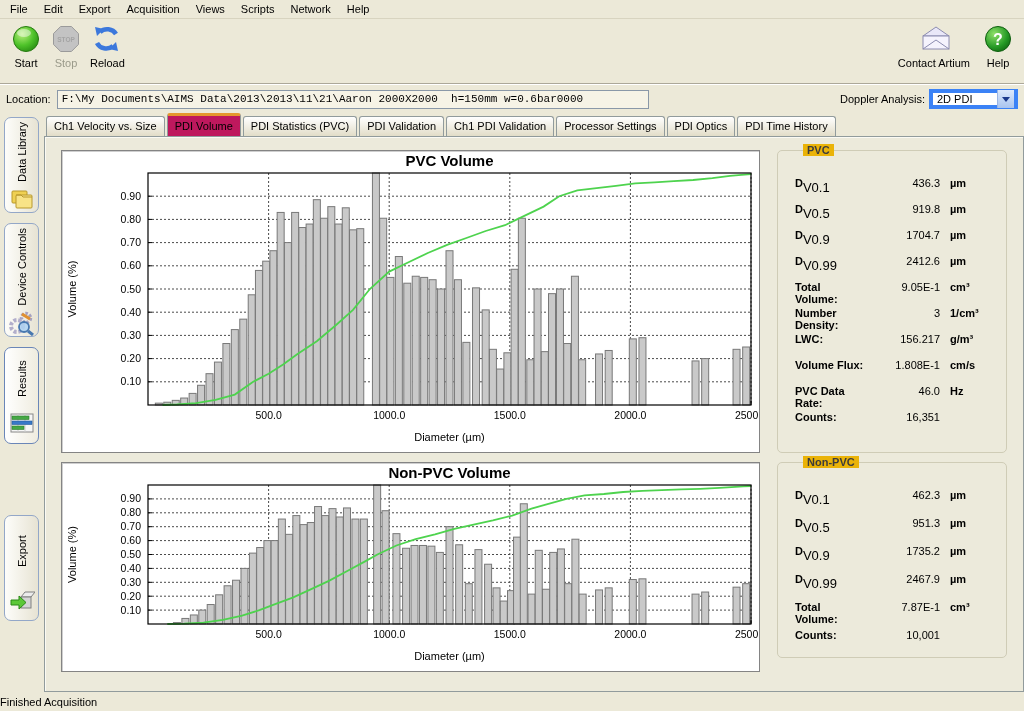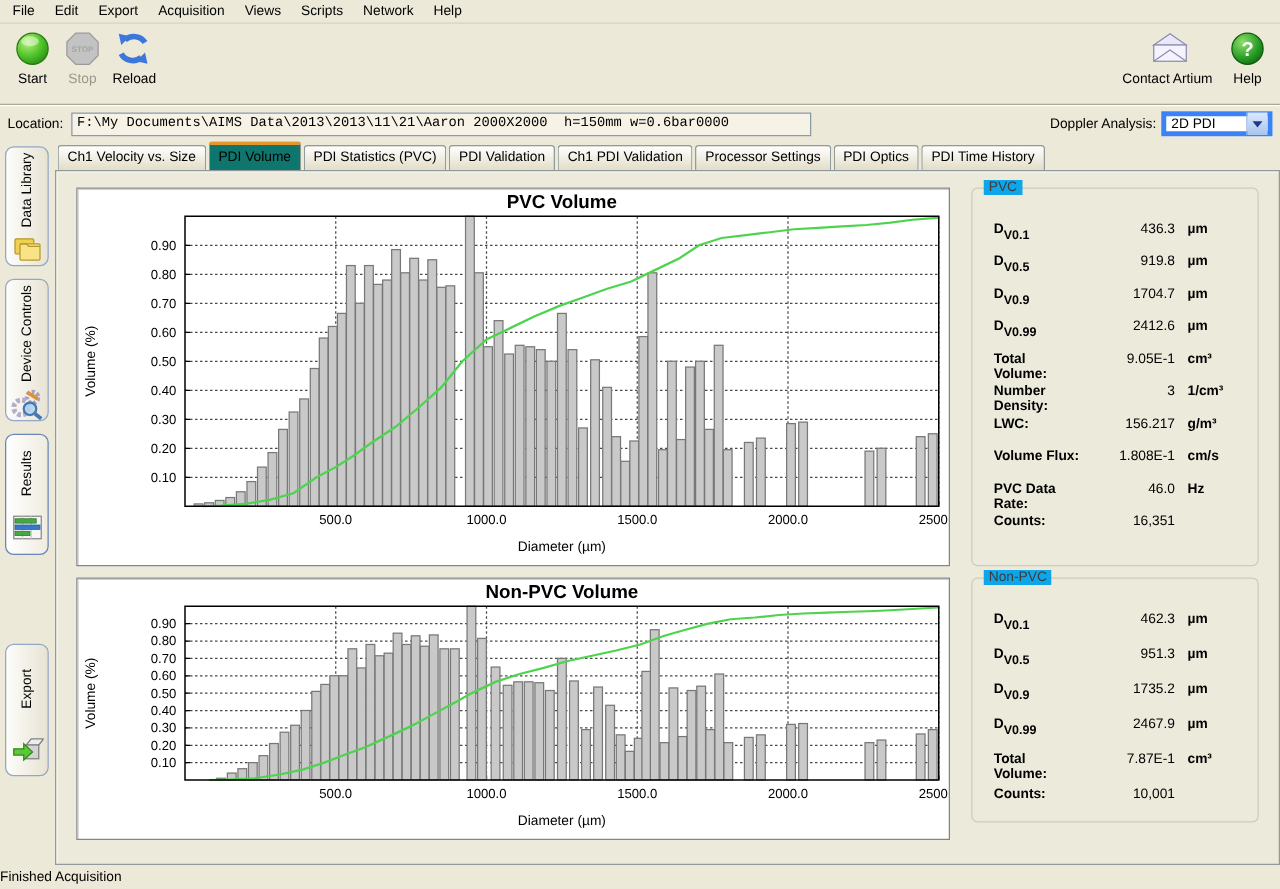--- a/index.html
+++ b/index.html
@@ -52,40 +52,40 @@
   .side-tab.active { border:1px solid #6a86b8; background:linear-gradient(90deg,#ffffff,#efecdf); }
   .side-tab .vlabel { flex:1; display:flex; align-items:center; justify-content:center;
                       writing-mode:vertical-rl; transform:rotate(180deg); padding:4px 0; white-space:nowrap; }
   .side-tab .sicon { margin-bottom:5px; }
 
   .content { flex:1; display:flex; flex-direction:column; min-width:0; }
   .tabstrip { height:23px; display:flex; align-items:flex-end; padding-left:2px; flex:0 0 auto; }
   .tab { height:20px; padding:3px 7px 2px 7px; margin-right:2px; white-space:nowrap;
          background:linear-gradient(#ffffff,#e2ddc8); border:1px solid #919b9c; border-bottom:none;
          border-radius:3px 3px 0 0; cursor:default; }
-  .tab.active { height:23px; padding-top:4px; background:#0f766e; border-top:3px solid #e5972d; z-index:3; }
+  .tab.active { height:23px; padding-top:4px; background:#be185d; border-top:3px solid #e5972d; z-index:3; }
 
   .panel { flex:1; position:relative; background:#eceadb; border:1px solid #919b9c;
            box-shadow:inset 1px 1px 0 #fbfaf3; }
 
   .chartbox { position:absolute; background:#fff; border:1px solid #848484;
               box-shadow:inset 1px 1px 0 #cfcfcf; }
   .chartbox.pvc  { left:16px; top:13px;  width:699px; height:303px; }
   .chartbox.npvc { left:16px; top:325px; width:699px; height:210px; }
   .chartbox svg { display:block; }
 
   .groupbox { position:absolute; border:1px solid #cfccb6; border-radius:5px; }
   .groupbox.pvc  { left:732px; top:13px;  width:230px; height:303px; }
   .groupbox.npvc { left:732px; top:325px; width:230px; height:196px; }
-  .gb-legend { position:absolute; top:-7px; left:9px; background:#0ea5e9; padding:0 4px; color:#3c3c3c; }
+  .gb-legend { position:absolute; top:-7px; left:25px; background:#eab308; padding:0 4px; color:#3c3c3c;font-weight:bold; }
   .gb-rows { padding:26px 10px 0 17px; }
   .stat-row { display:flex; align-items:baseline; height:16px; margin-bottom:10px; }
   .groupbox.npvc .stat-row { margin-bottom:12px; }
   .stat-label { flex:1; font-weight:bold; }
-  .stat-label sub { font-size:10px; font-weight:bold; position:relative; bottom:-2px; }
+  .stat-label sub { font-size:13px; font-weight:normal; position:relative; bottom:-2px; }
   .stat-value { width:74px; text-align:right; }
   .stat-unit { width:46px; margin-left:10px; font-weight:bold; }
 
   
   .statusbar { height:19px; display:flex; align-items:center; 
                background:#ece9d8; flex:0 0 auto; }
 </style>
 </head>
 <body>
 

